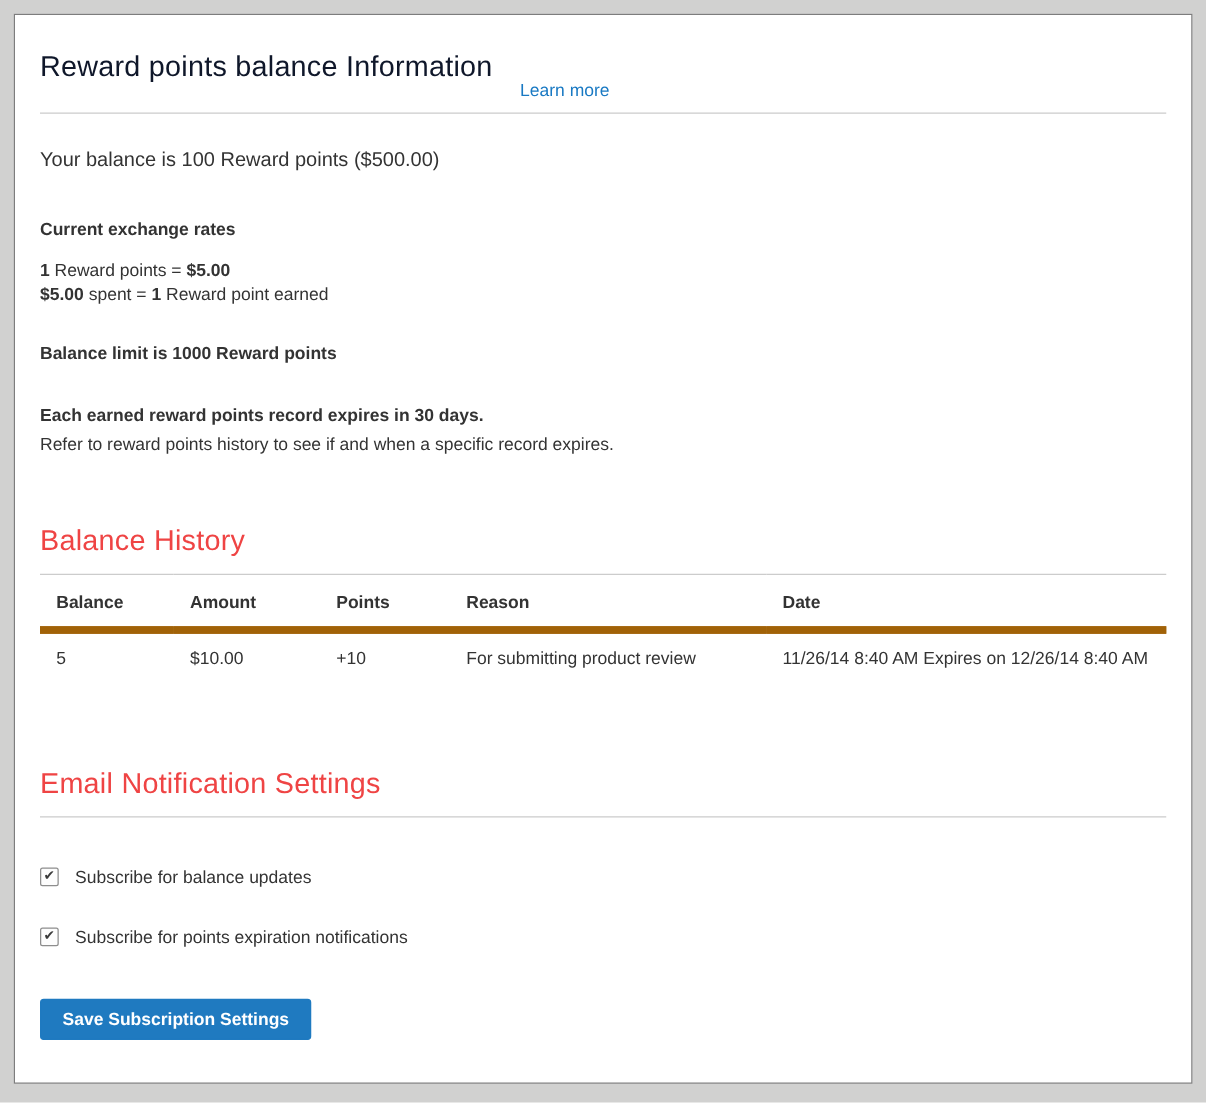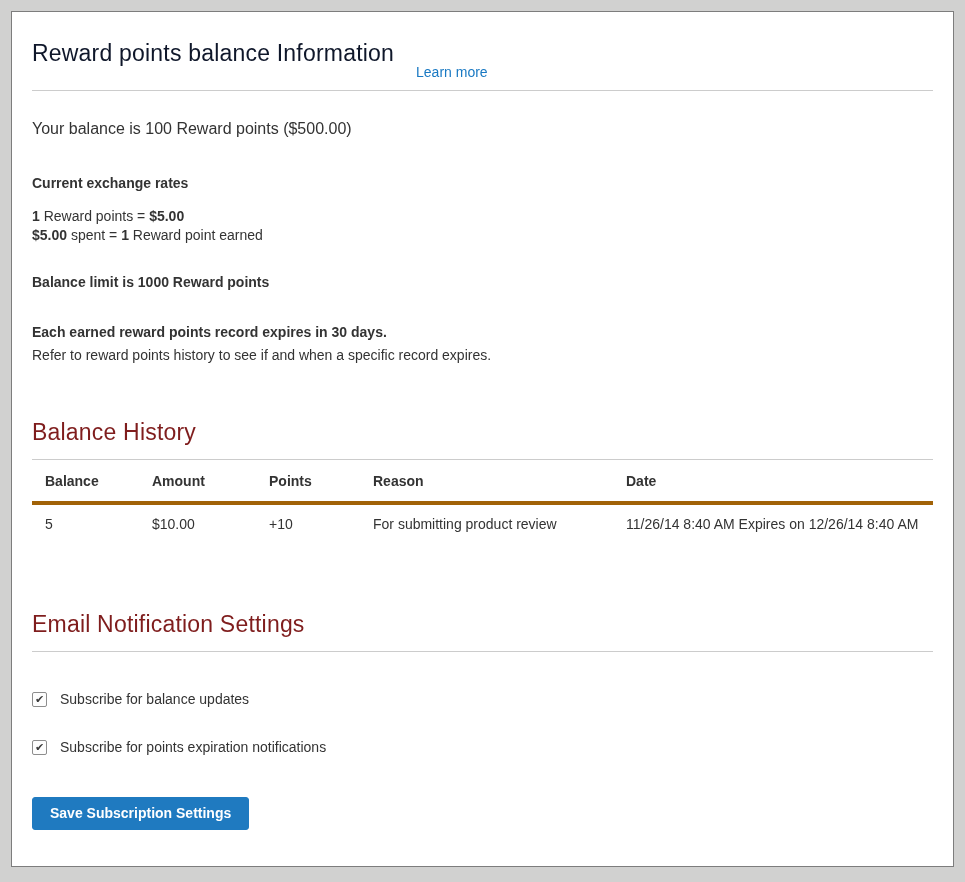--- a/index.html
+++ b/index.html
@@ -60,37 +60,37 @@
   .bold { font-weight: bold; }
   .limit-line   { margin-top: 28px; font-weight: bold; line-height: 19px; }
   .minimum-line { margin-top: 19px; line-height: 19px; }
   .expiry-line  { margin-top: 31px; font-weight: bold; line-height: 19px; }
   .refer-line   { margin-top: 4px; line-height: 19px; }
   
   h2 {
     font-size: 23px;
     font-weight: 300;
     line-height: 30px;
-    color: #7f1d1d;
+    color: #ef4444;
     letter-spacing: 0.2px;
   }
   .history-heading { margin-top: 52px; }
   
   table {
     width: 100%;
     border-collapse: collapse;
     margin-top: 12px;
     border-top: 1px solid #cccccc;
   }
   th {
     text-align: left;
     font-weight: bold;
     font-size: 14px;
     padding: 13px 13px 12px 13px;
-    border-bottom: 4px solid #a16207;
+    border-bottom: 6px solid #a16207;
   }
   td {
     font-size: 14px;
     padding: 11px 13px;
   }
   tbody tr:nth-child(even) { background: #f6f6f6; }
   .col-balance { width: 107px; }
   .col-amount  { width: 117px; }
   .col-points  { width: 104px; }
   .col-reason  { width: 253px; }

